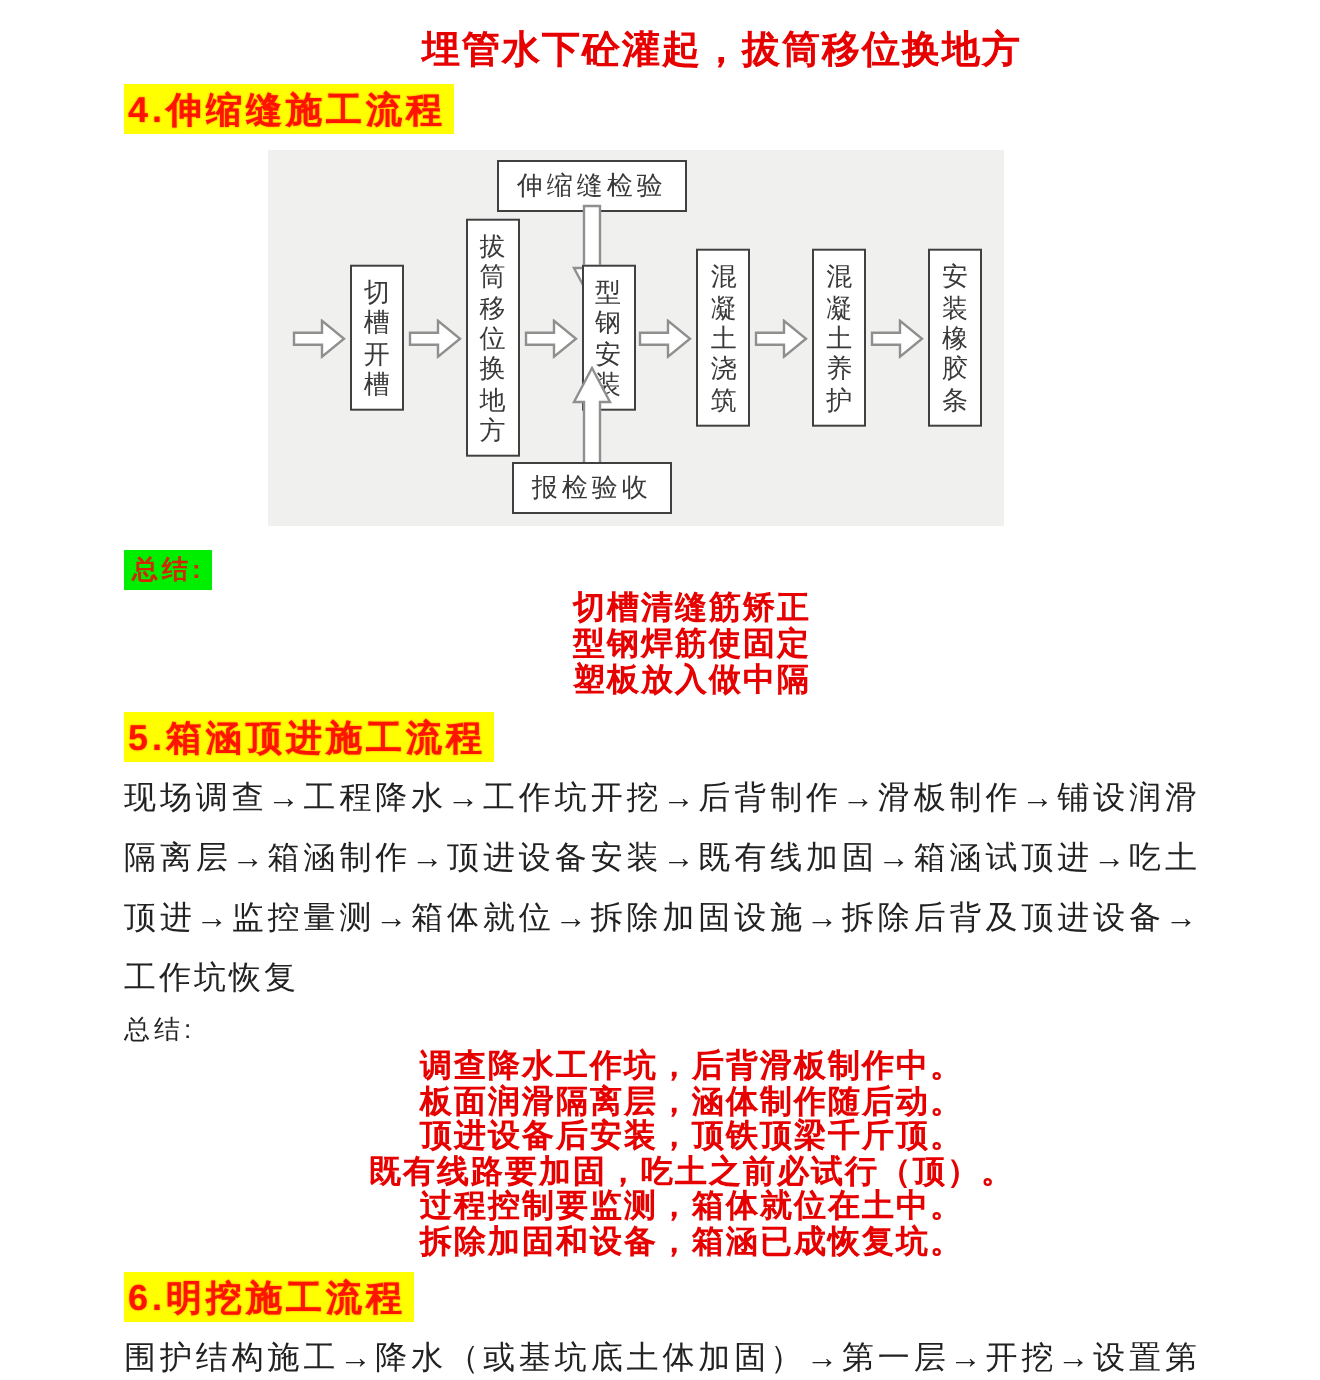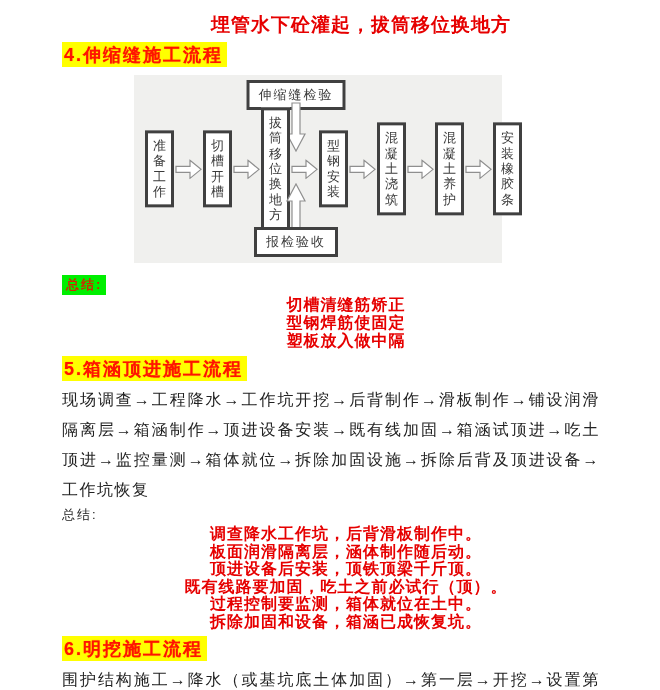--- a/index.html
+++ b/index.html
@@ -34,21 +34,21 @@
 
   
   .flow-panel{
     position:relative;
     width:368px;height:188px;
     margin:4px 0 10px 72px;
     background:#f0f0ee;
   }
   .flow-box{
     background:#ffffff;
-    border:3px solid #404040;
+    border:1px solid #404040;
     color:#3a3a3a;
     font-size:13px;
     letter-spacing:2px;
     text-align:center;
   }
   .flow-box.h{
     position:absolute;left:44%;transform:translateX(-50%);
     padding:3px 9px;white-space:nowrap;
   }
   .flow-box.top{top:5px;}
@@ -123,21 +123,20 @@
 
       <div class="flow-box h top">伸缩缝检验</div>
 
       <span class="v-arrow down">
         <svg width="20" height="50" viewBox="0 0 20 50">
           <polygon points="6,1 14,1 14,32 19,32 10,49 1,32 6,32" fill="#ffffff" stroke="#8f8f8f" stroke-width="1.2"></polygon>
         </svg>
       </span>
 
       <div class="flow-row">
-        <div class="flow-box flow-step">准备工作</div>
         <span class="h-arrow">
           <svg width="27" height="20" viewBox="0 0 27 20">
               <polygon points="1,7 15,7 15,1 26,10 15,19 15,13 1,13" fill="#ffffff" stroke="#8f8f8f" stroke-width="1.2"></polygon>
             </svg>
         </span>
         <div class="flow-box flow-step">切槽开槽</div>
         <span class="h-arrow">
           <svg width="27" height="20" viewBox="0 0 27 20">
               <polygon points="1,7 15,7 15,1 26,10 15,19 15,13 1,13" fill="#ffffff" stroke="#8f8f8f" stroke-width="1.2"></polygon>
             </svg>

